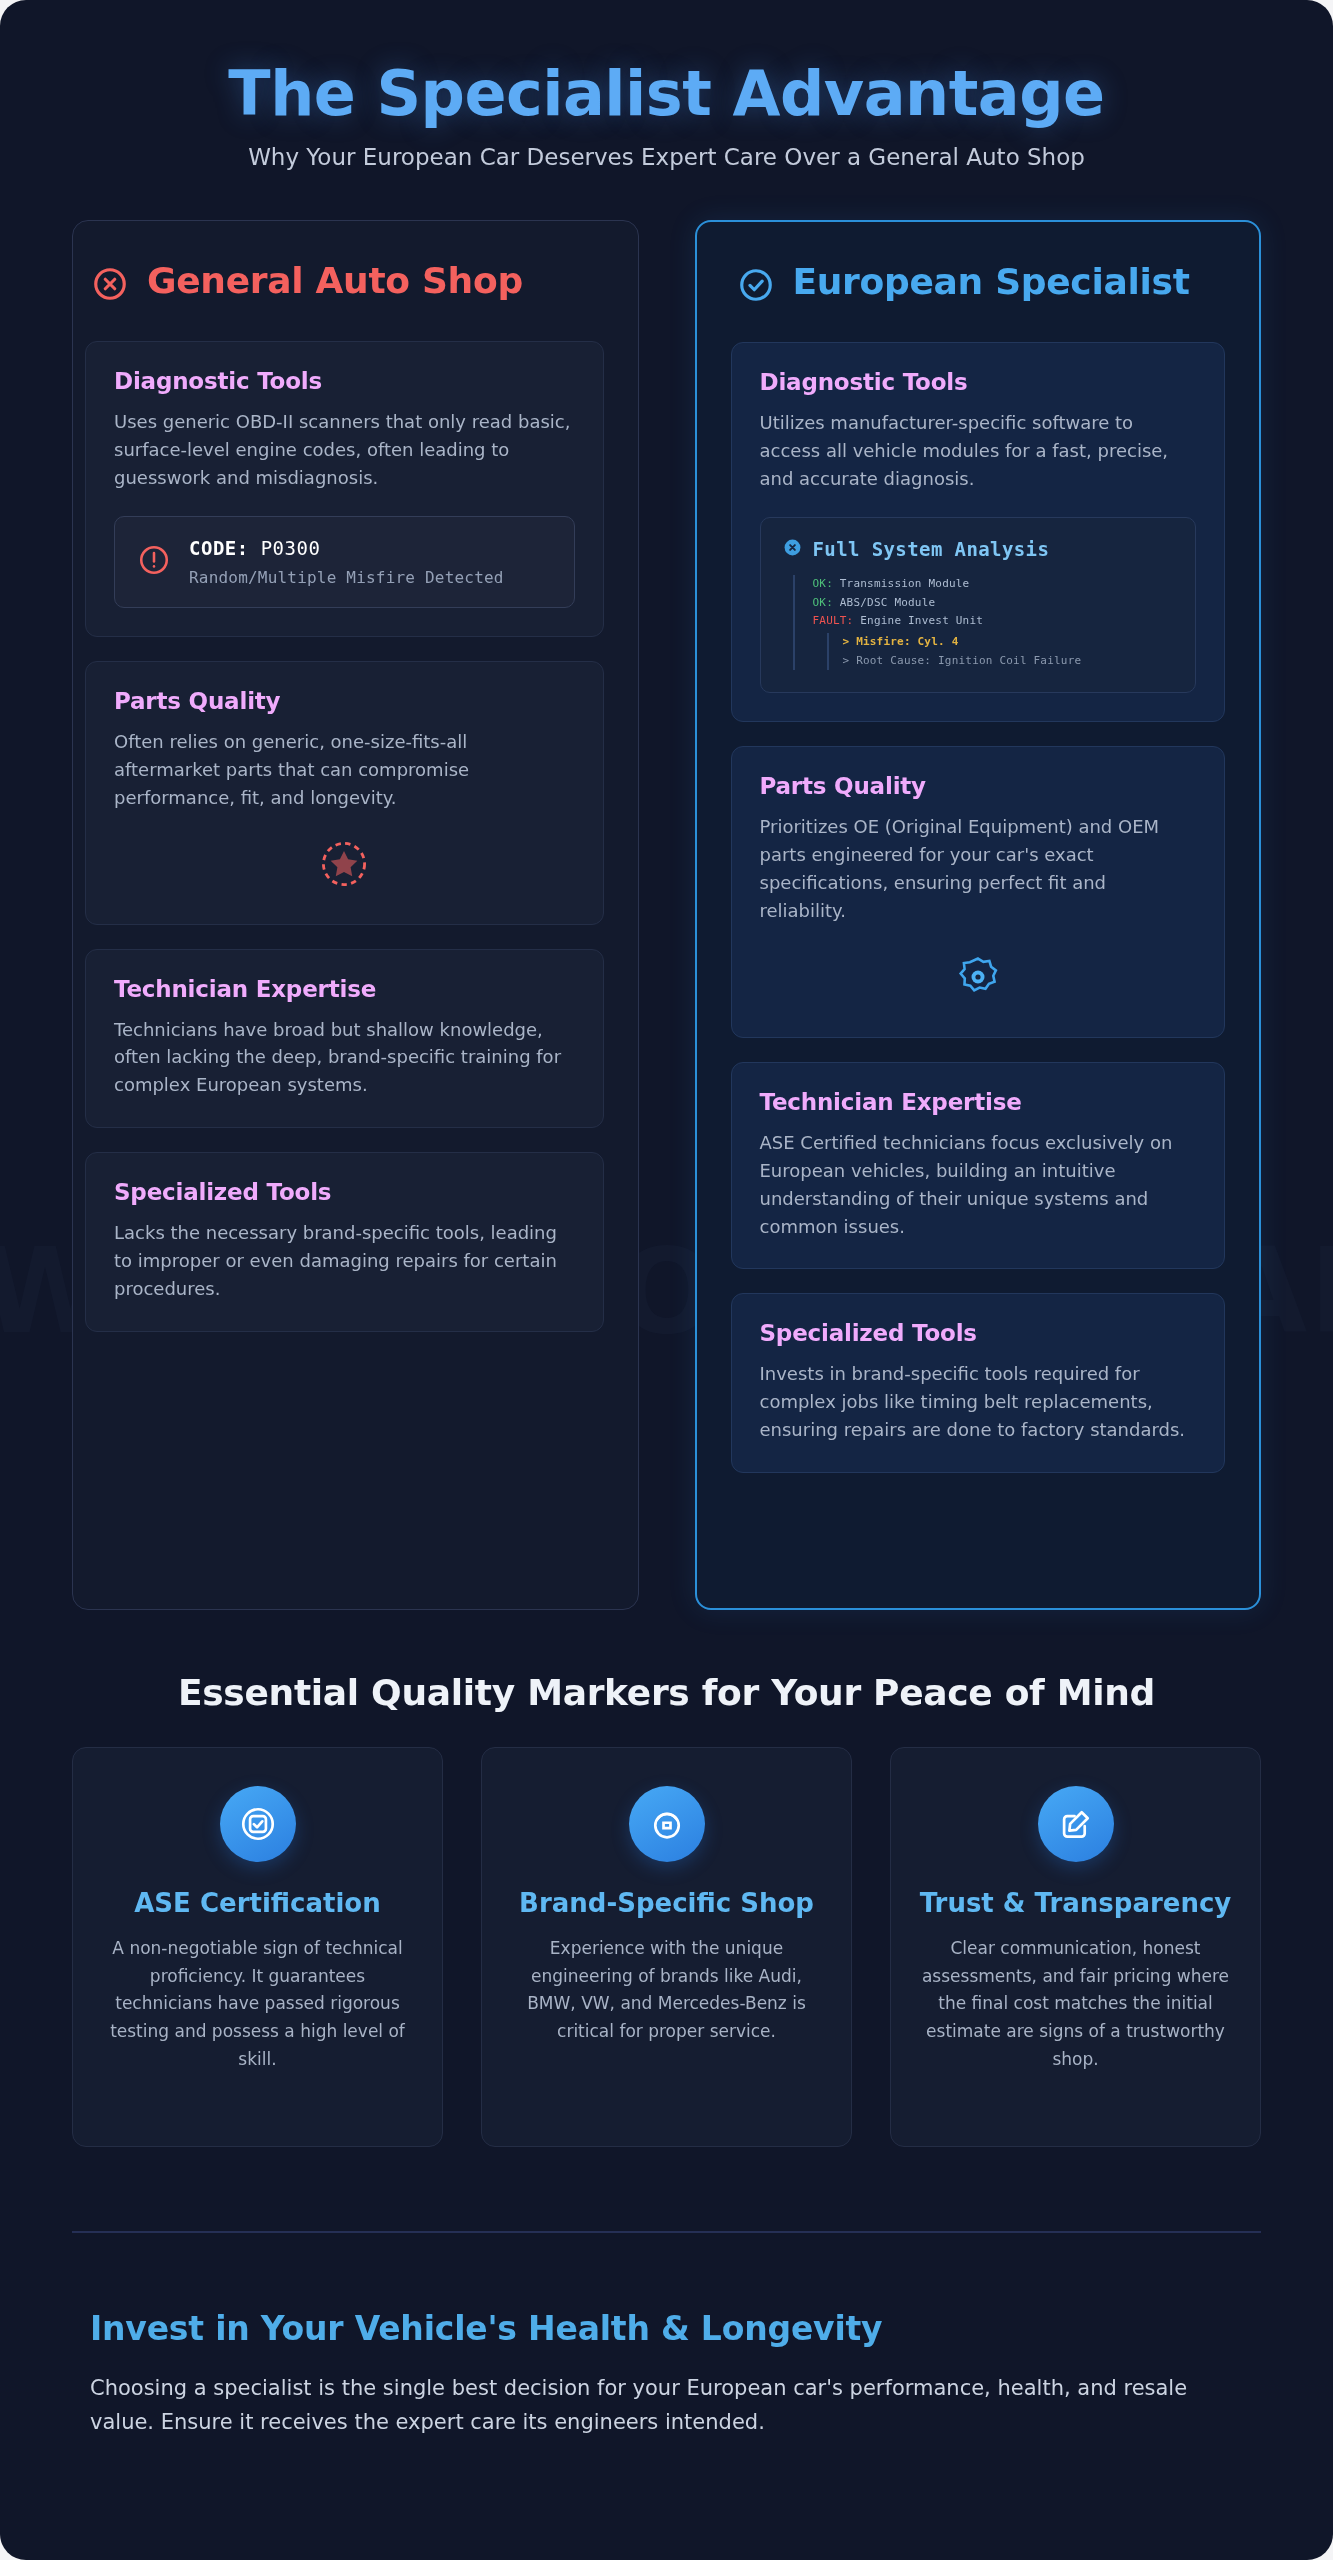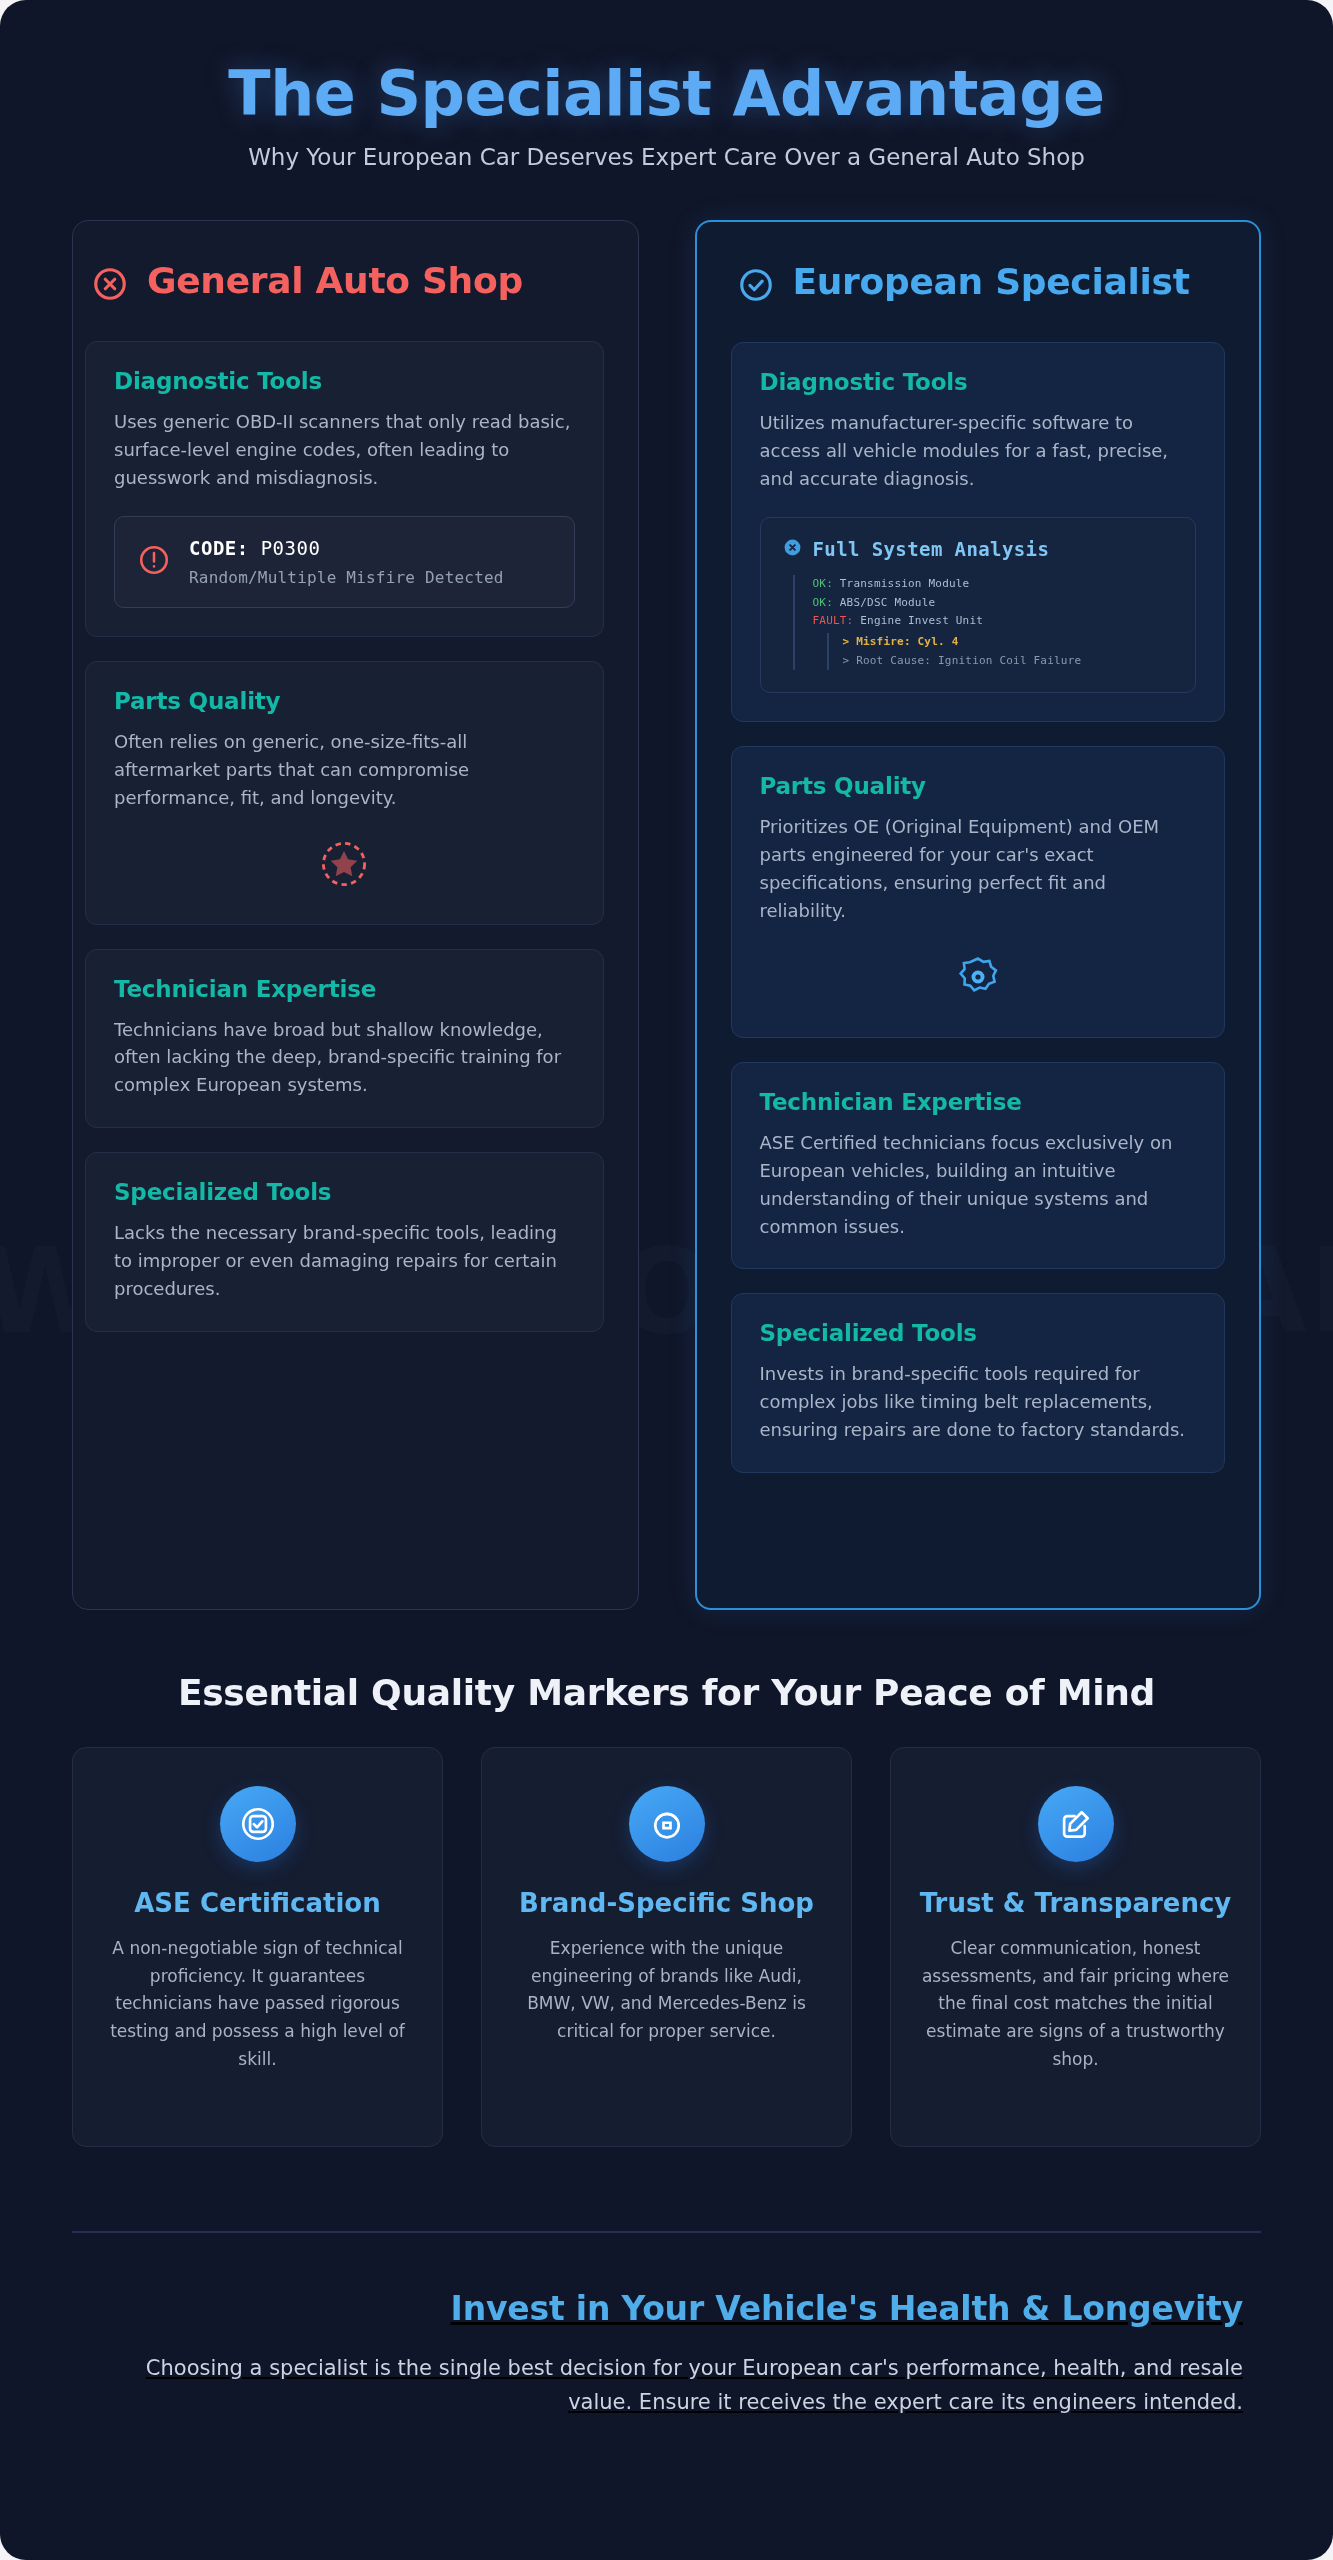--- a/index.html
+++ b/index.html
@@ -95,21 +95,21 @@
   .block {
     border-radius: 12px;
     padding: 26px 28px 28px;
     margin-bottom: 24px;
   }
   .block-bad { background: #182034; border: 1px solid #242e47; }
   .block-good { background: #142544; border: 1px solid #22375c; }
   .block h3 {
     font-size: 23px;
     font-weight: 700;
-    color: #14b8a6;
+    color: #f0abfc;
     margin-bottom: 14px;
     letter-spacing: -0.2px;
   }
   .block p {
     font-size: 18px;
     line-height: 1.55;
     color: #aab5c8;
   }
 
   
@@ -211,23 +211,22 @@
 
   
   .divider {
     position: relative; z-index: 2;
     height: 2px;
     margin: 84px 72px 0;
     background: #252f55;
   }
   .footer {
     position: relative; z-index: 2;
-    text-align: right;
-    padding: 56px 90px 30px;
-    text-decoration: underline;
+    text-align: left;
+    padding: 76px 90px 30px;
   }
   .footer h2 {
     font-size: 33px; font-weight: 800; color: #4fade9;
     margin-bottom: 24px; letter-spacing: -0.2px;
   }
   .footer p {
     font-size: 21px; line-height: 1.6; color: #ccd4e2;
   }
 </style>
 </head>

